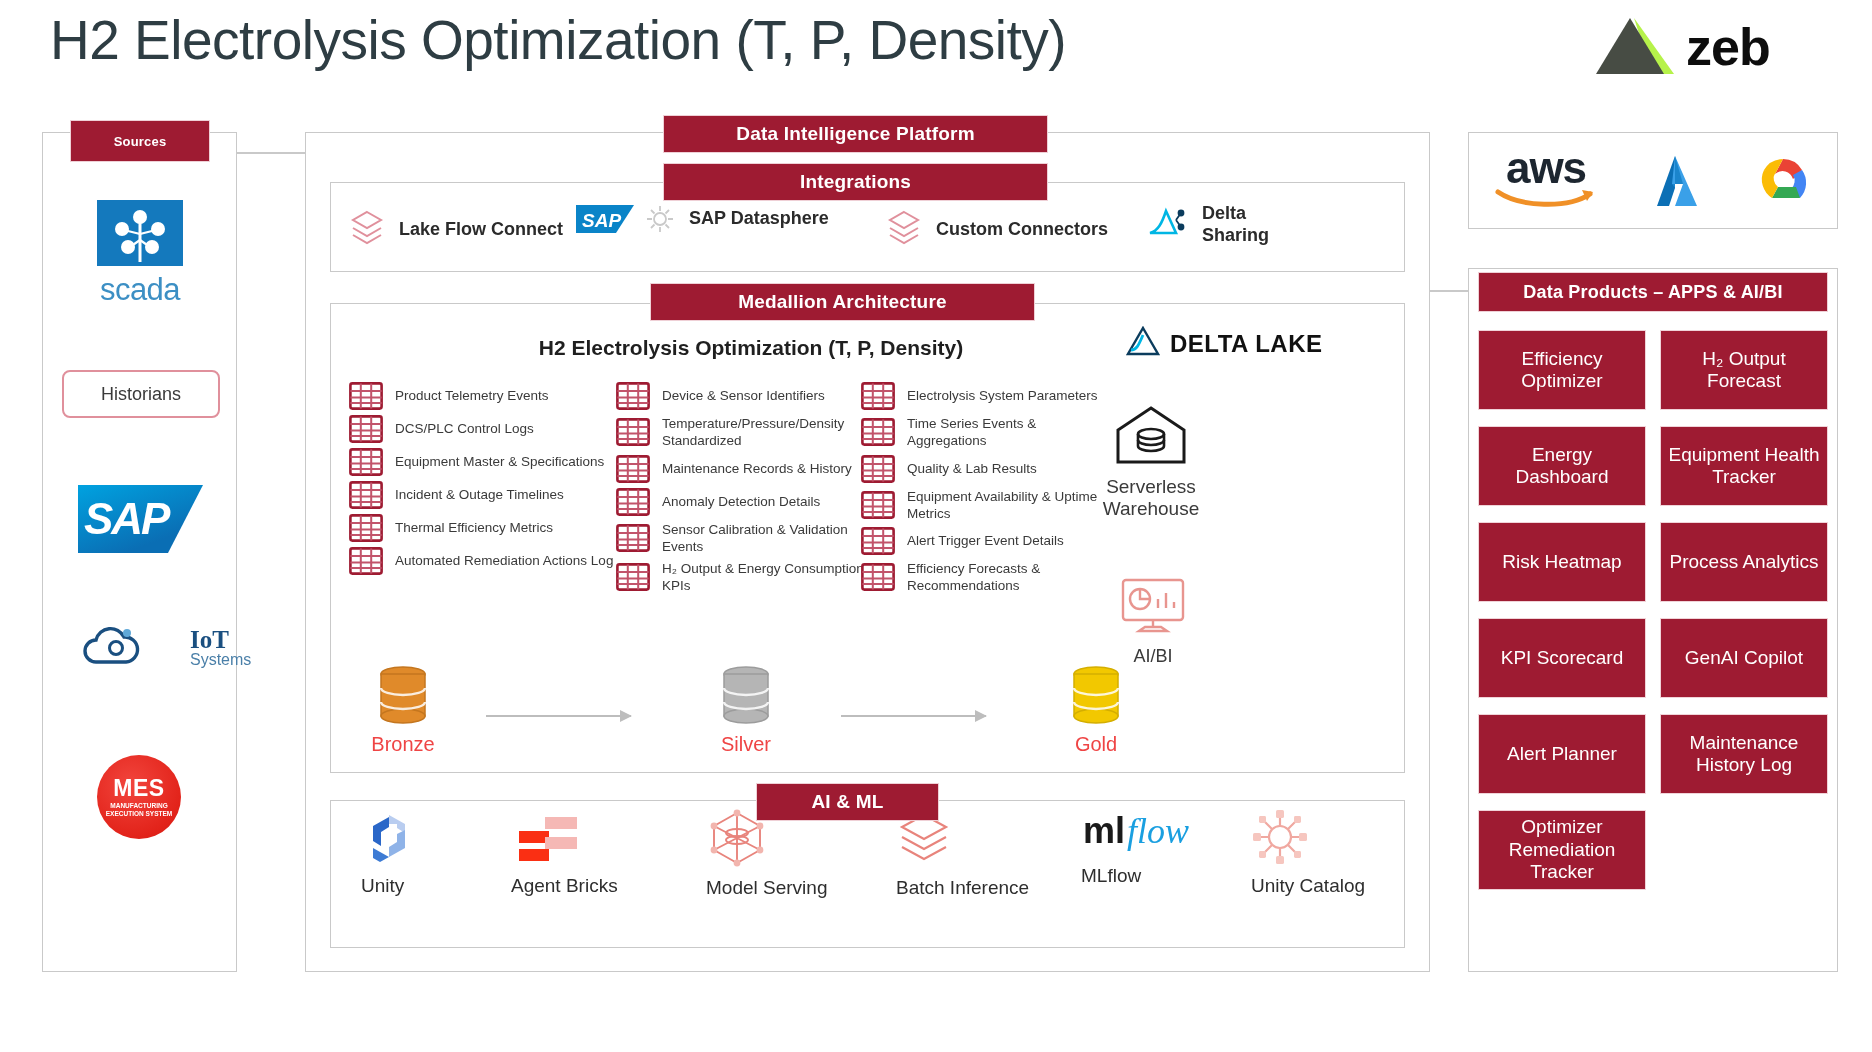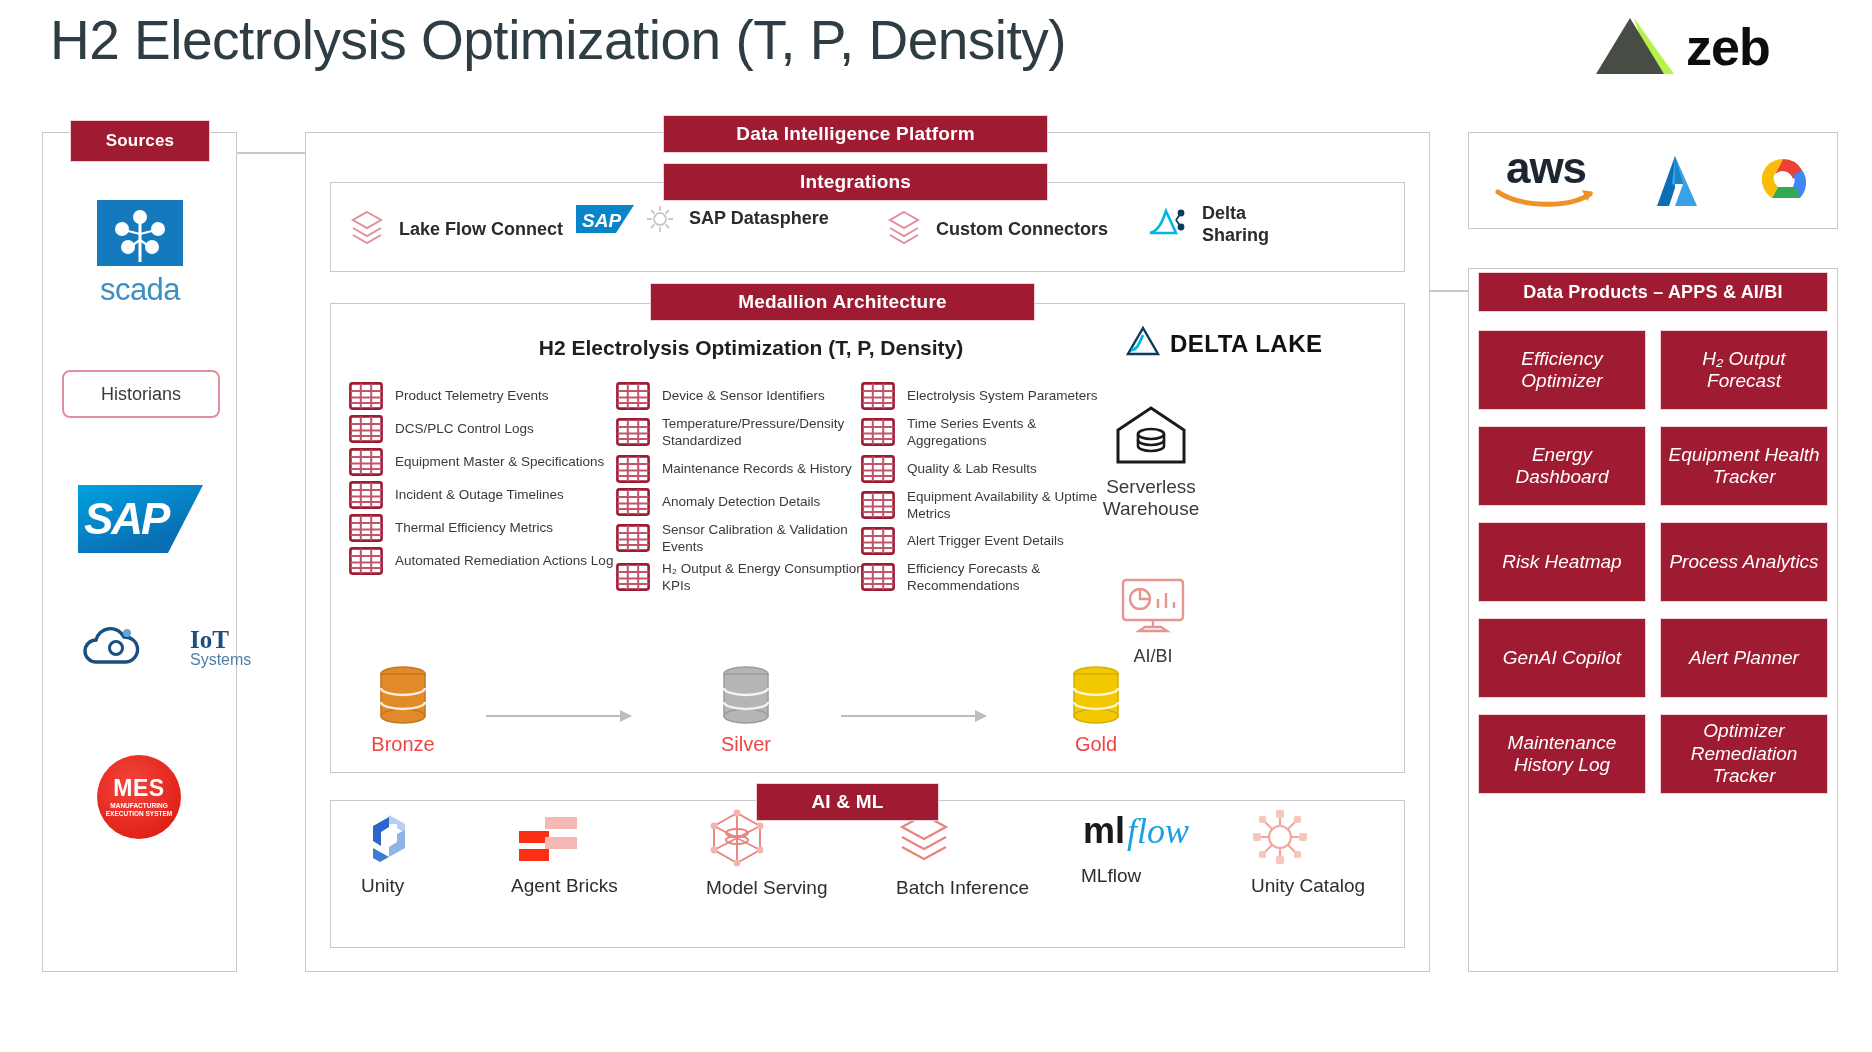--- a/index.html
+++ b/index.html
@@ -29,21 +29,21 @@
     border: 1.5px solid #c9c9c9; background: #fff;
   }
   .badge {
     background: #9e1b32; color: #fff; text-align: center;
     font-weight: 600; letter-spacing: .2px;
     display: flex; align-items: center; justify-content: center;
     border: 1px solid #efd0d6;
   }
   #sources-badge {
     position: absolute; left: 70px; top: 120px; width: 140px; height: 42px;
-    font-size: 17px; z-index: 6;
+    font-size: 13px; z-index: 6;
   }
   #scada-logo { position: absolute; left: 80px; top: 200px; width: 120px; text-align: center; }
   .scada-box { width: 86px; height: 66px; background: #1479bd; margin: 0 auto; position: relative; }
   .scada-text { font-size: 31px; color: #3c8fc4; margin-top: 6px; letter-spacing: -.5px; }
   #historians-pill {
     position: absolute; left: 62px; top: 370px; width: 158px; height: 48px;
     border: 2px solid #e0909c; border-radius: 8px; background: #fff;
     display: flex; align-items: center; justify-content: center;
     font-size: 18px; color: #3a3a3a;
   }
@@ -130,21 +130,21 @@
   #azure-logo { width: 62px; height: 62px; }
   #gcp-logo { width: 64px; height: 64px; }
 
   #products-panel {
     position: absolute; left: 1468px; top: 268px; width: 370px; height: 704px;
     border: 1.3px solid #c9c9c9; background: #fff;
   }
   #products-badge { position: absolute; left: 1478px; top: 272px; width: 350px; height: 40px; font-size: 18px; z-index: 8; }
   #products-grid {
     position: absolute; left: 1478px; top: 330px; width: 350px;
-    display: grid; grid-template-columns: 1fr 1fr; gap: 16px 14px; z-index: 8; font-style: italic;
+    display: grid; grid-template-columns: 1fr 1fr; gap: 16px 14px; z-index: 8;
   }
   .product-card {
     background: #9e1b32; color: #fff; border: 1px solid #f0d3d8;
     height: 80px; display: flex; align-items: center; justify-content: center;
     text-align: center; font-size: 19px; line-height: 1.18; padding: 4px 6px;
   }
 
   
   .conn { position: absolute; background: #c9c9c9; }
 </style>
@@ -679,17 +679,18 @@
 
 <div id="products-panel"></div>
 <div id="products-badge" class="badge">Data Products – APPS &amp; AI/BI</div>
 <div id="products-grid">
     <div class="product-card">Efficiency Optimizer</div>
     <div class="product-card">H₂ Output Forecast</div>
     <div class="product-card">Energy Dashboard</div>
     <div class="product-card">Equipment Health Tracker</div>
     <div class="product-card">Risk Heatmap</div>
     <div class="product-card">Process Analytics</div>
+    <div class="product-card">KPI Scorecard</div>
     <div class="product-card">GenAI Copilot</div>
     <div class="product-card">Alert Planner</div>
     <div class="product-card">Maintenance History Log</div>
     <div class="product-card">Optimizer Remediation Tracker</div>
   </div>
 
 </body></html>

